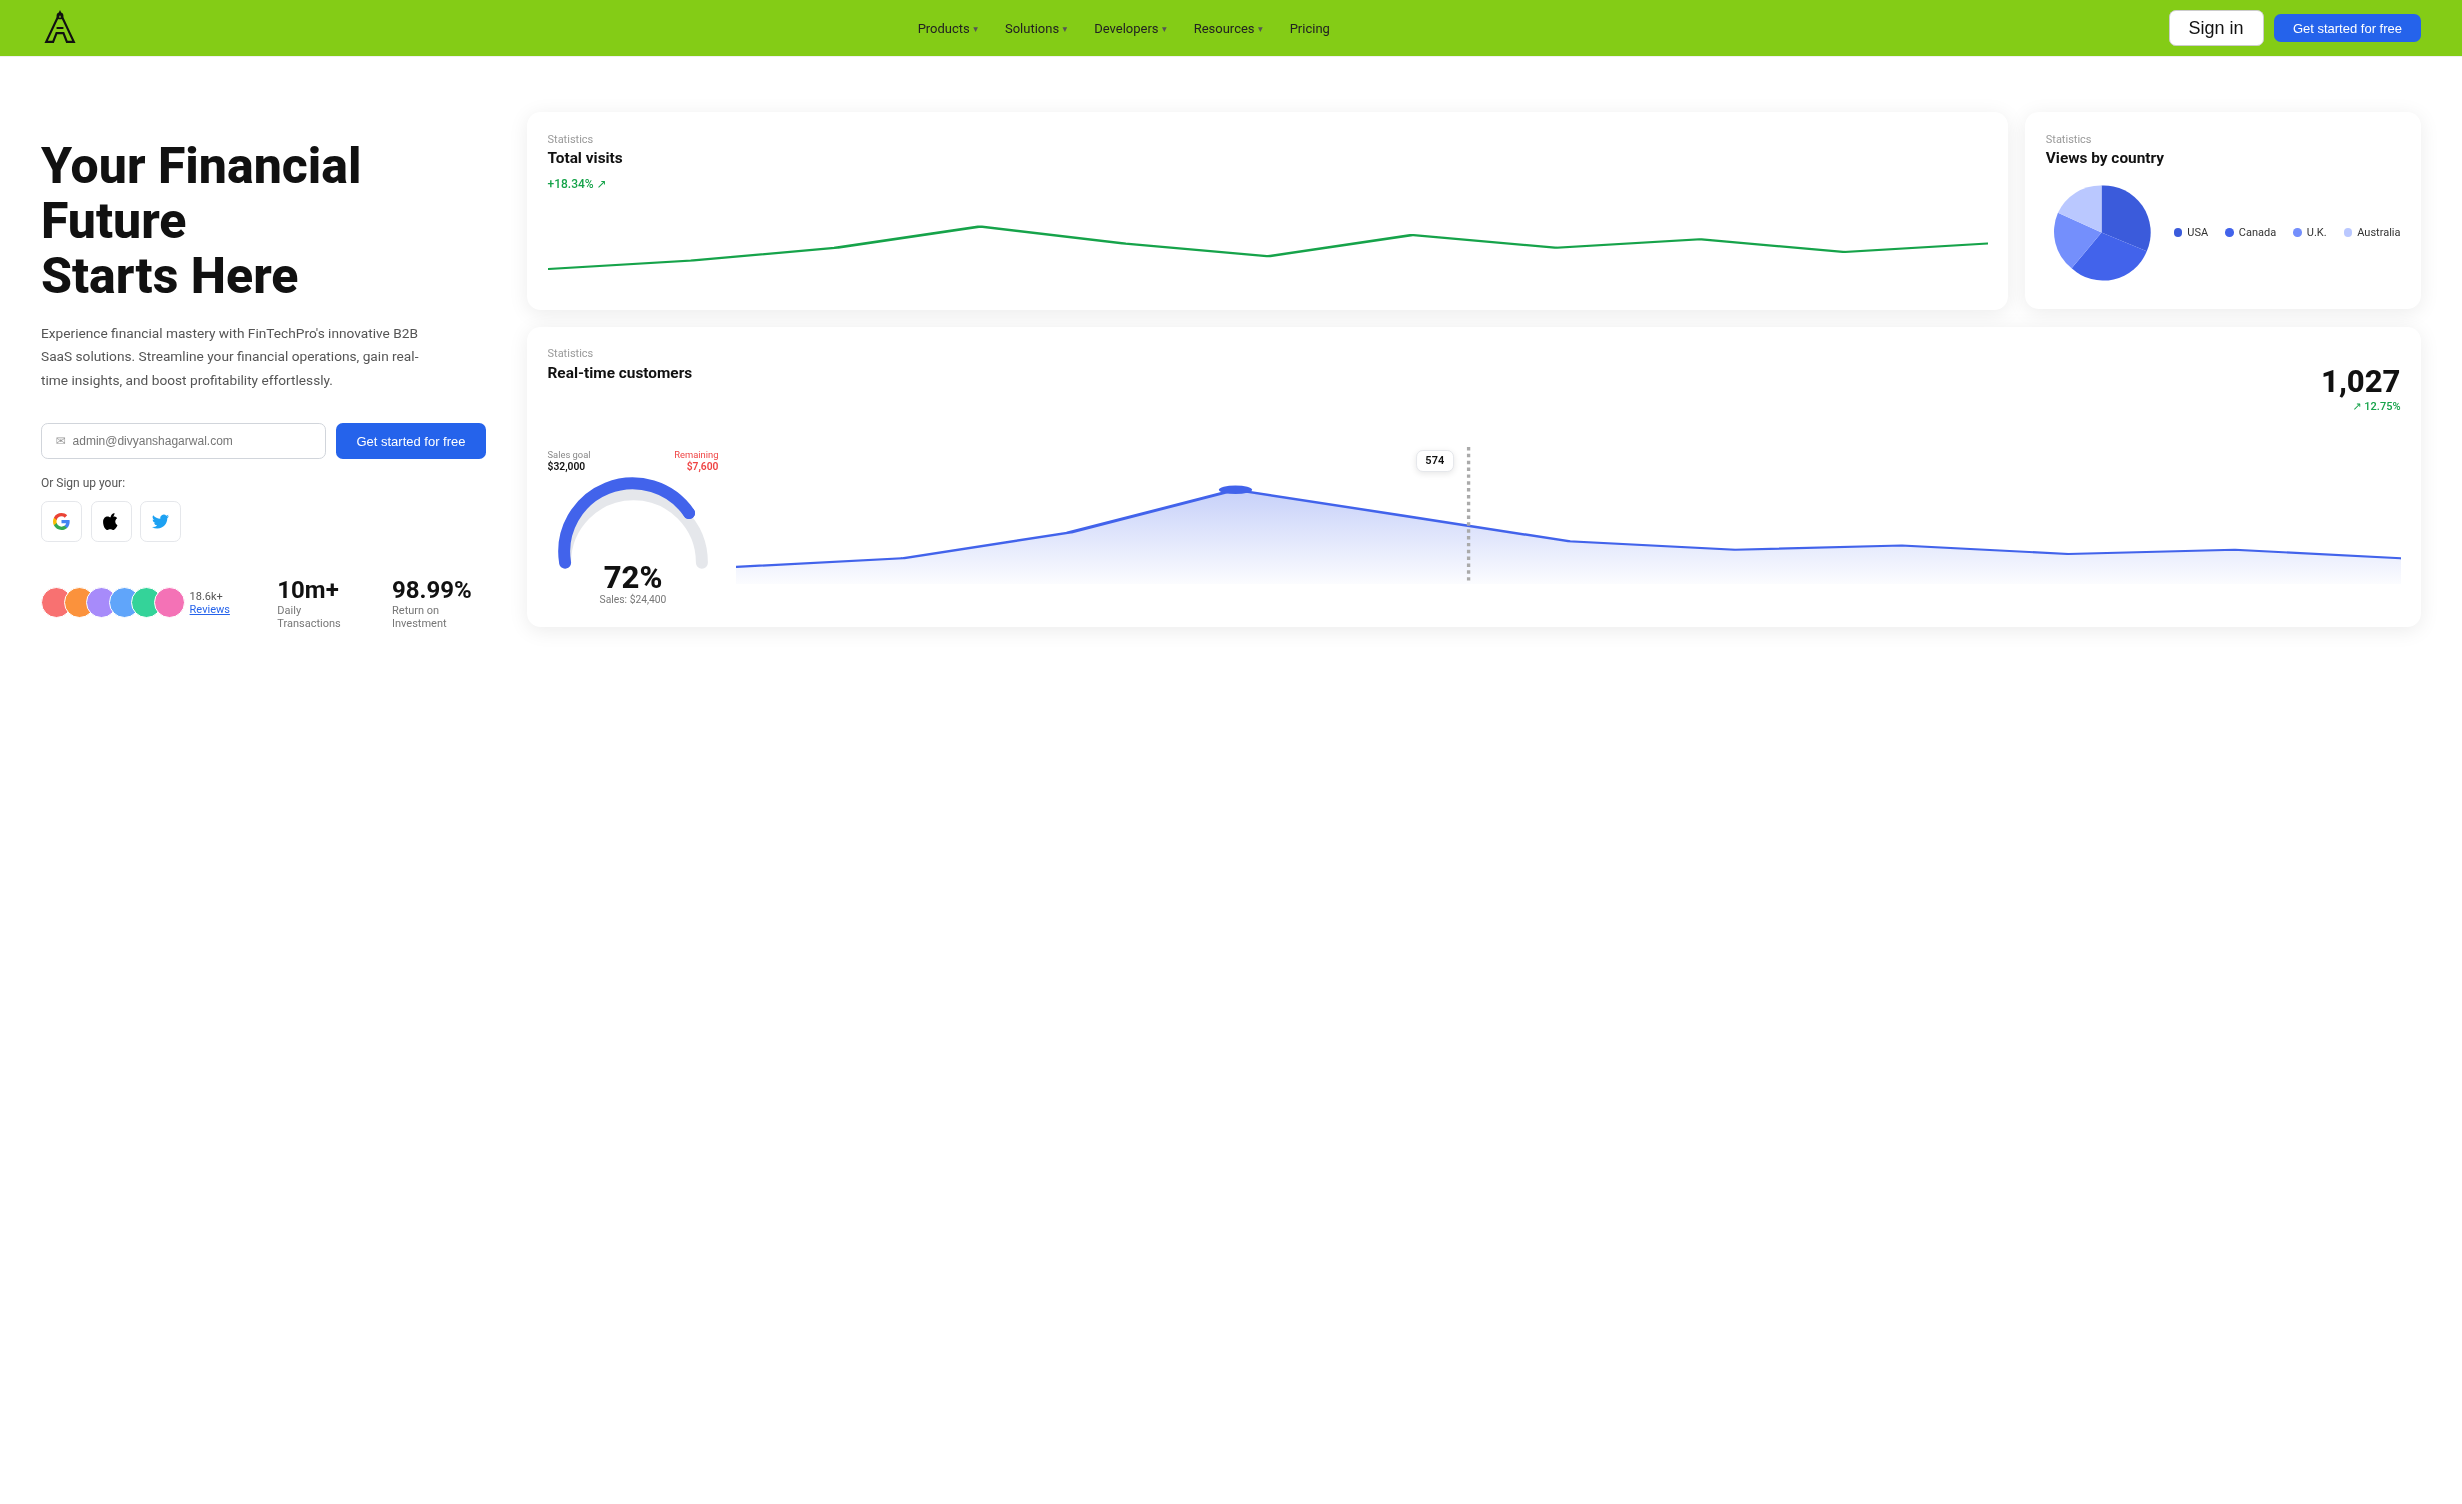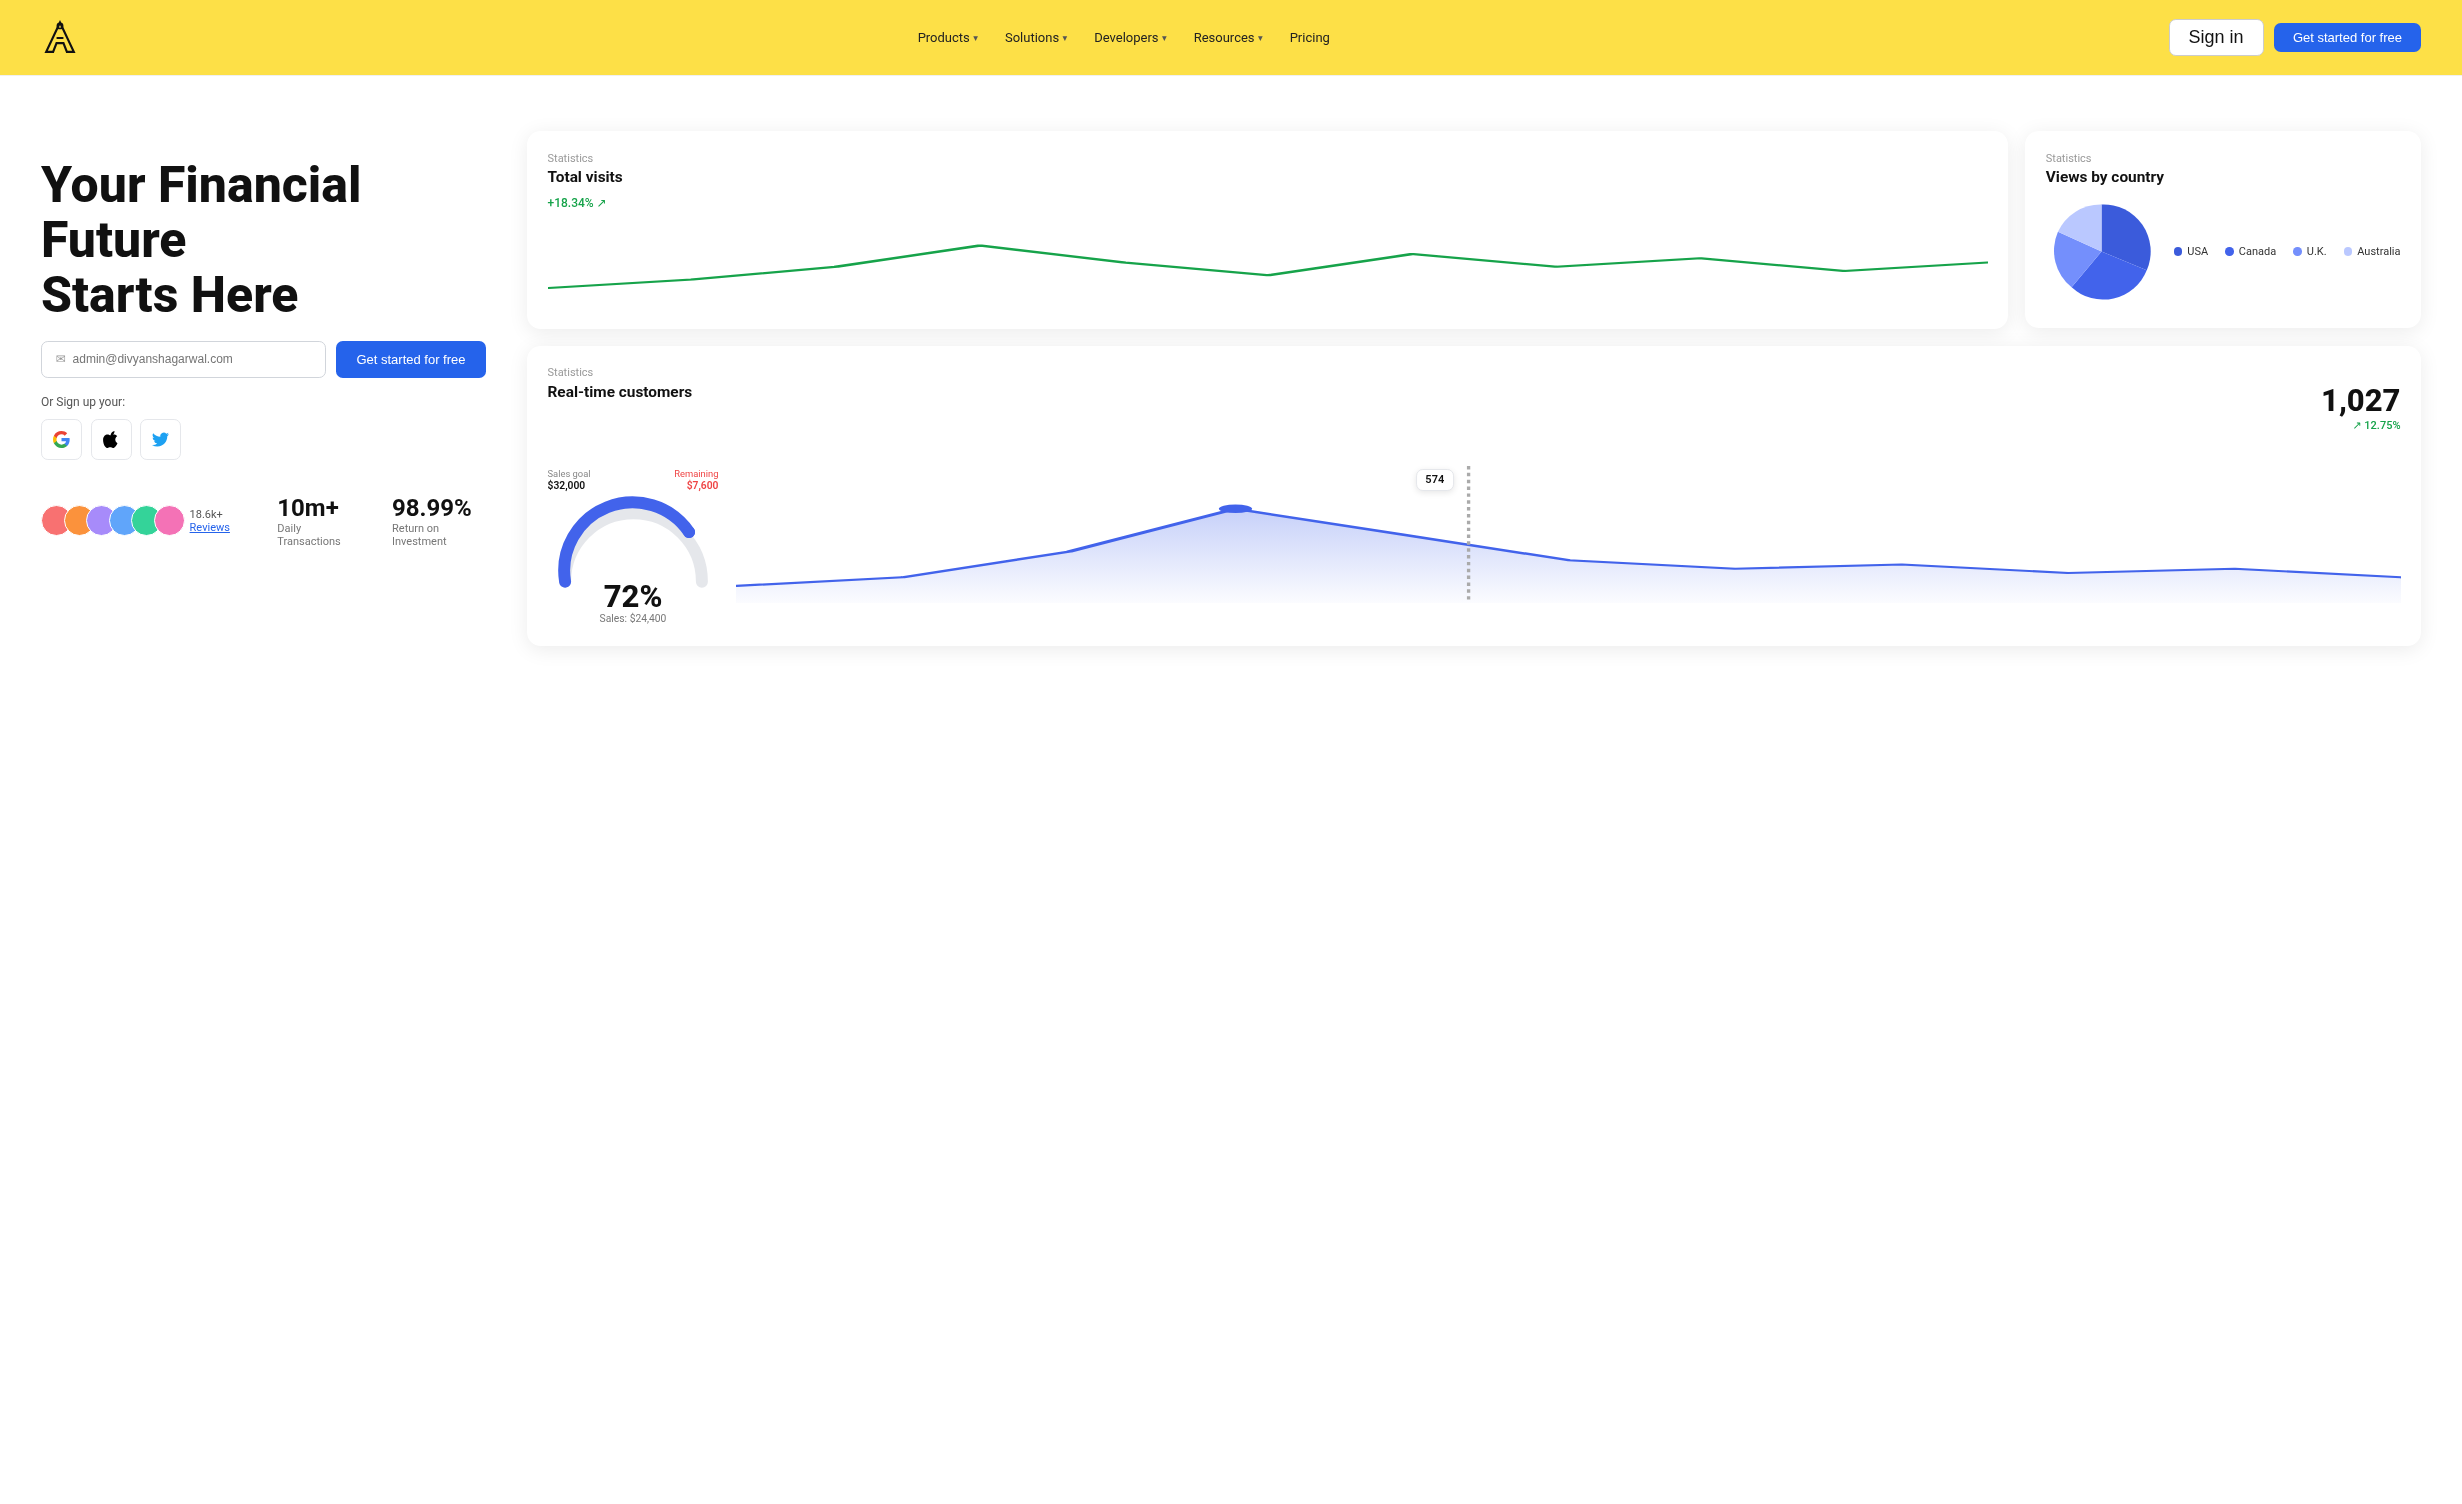--- a/index.html
+++ b/index.html
@@ -1,22 +1,22 @@
 <!DOCTYPE html>
 <html style="font-size:13.7px"><head>
   <meta charset="utf-8">
   <style>
     * { margin: 0; padding: 0; box-sizing: border-box; }
     body { font-family: -apple-system, BlinkMacSystemFont, 'Segoe UI', Roboto, sans-serif; background: #fff; color: #111; overflow-x: hidden; }
 
     
     nav {
       display: flex; align-items: center; justify-content: space-between;
-      padding: 12px 41px; height: 76px; border-bottom: 0.9px solid #f0f0f0;
-      position: sticky; top: 0; background: #fde047; z-index: 100;
+      padding: 12px 41px; height: 57px; border-bottom: 0.9px solid #f0f0f0;
+      position: sticky; top: 0; background: #84cc16; z-index: 100;
     }
     .nav-logo { display: flex; align-items: center; gap: 6.8px; text-decoration: none; color: #111; }
     .nav-logo svg { width: 38px; height: 38px; }
     .nav-links { display: flex; align-items: center; gap: 27px; }
     .nav-link {
       display: flex; align-items: center; gap: 3.4px;
       font-size: 13px; color: #222; cursor: pointer; text-decoration: none;
       white-space: nowrap;
     }
     .nav-link .chevron { font-size: 9.4px; color: #555; }
@@ -163,20 +163,21 @@
   </div>
 </nav>
 
 <section class="hero">
 
   <div class="hero-left">
     <h1 class="hero-title">
       <span>Your Financial Future</span><br>
       <span>Starts Here</span>
     </h1>
+    <p class="hero-subtitle">Experience financial mastery with FinTechPro's innovative B2B SaaS solutions. Streamline your financial operations, gain real-time insights, and boost profitability effortlessly.</p>
 
     <div class="email-row">
       <div class="email-input-inner">
         <span class="email-icon">✉</span>
         <input type="email" style="border: none; outline: none; font-size: 12px; color: rgb(119, 119, 119); flex: 1 1 0%; background: transparent;" placeholder="admin@divyanshagarwal.com">
       </div>
       <button class="btn-hero-start">Get started for free</button>
     </div>
 
     <p class="signup-label">Or Sign up your:</p>

